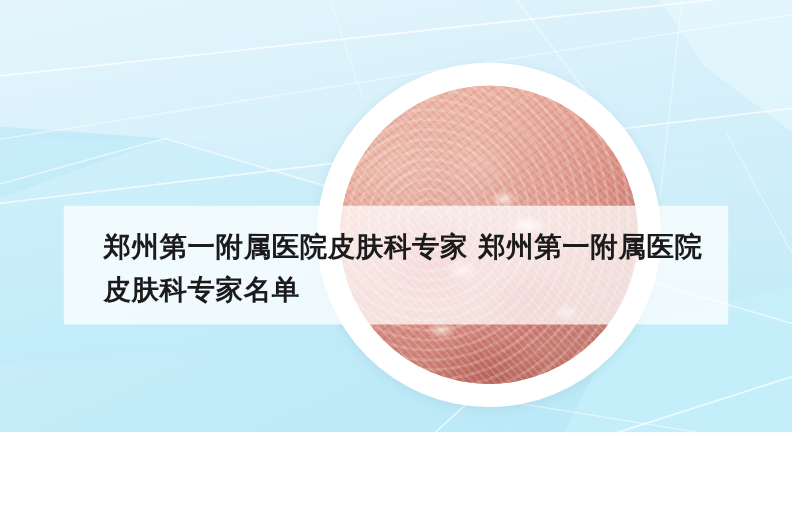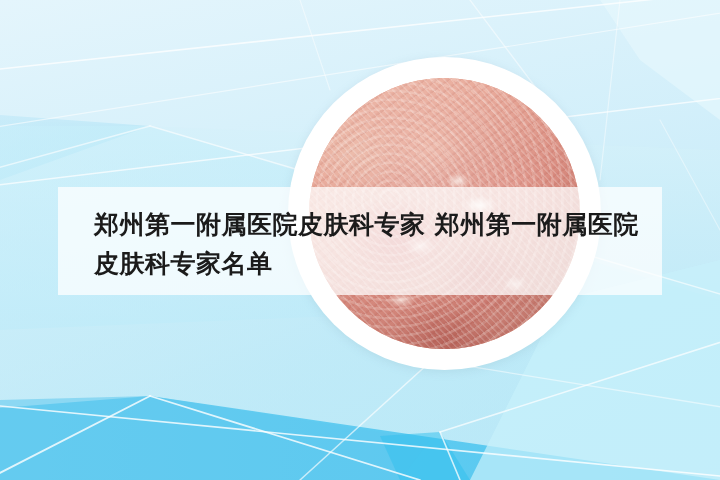--- a/index.html
+++ b/index.html
@@ -6,21 +6,21 @@
     margin: 0;
     padding: 0;
     background: #ffffff;
   }
   body {
     font-family: "Liberation Sans", sans-serif;
   }
   #stage {
     position: relative;
     width: 720px;
-    height: 480px;
+    height: 393px;
     overflow: hidden;
     background: #d8f0f8;
   }
 
   
   .bg-base {
     position: absolute;
     inset: 0;
     background: linear-gradient(160deg, #dff1fa 0%, #d4eef8 35%, #c5eaf6 65%, #bfe9f7 100%);
   }

